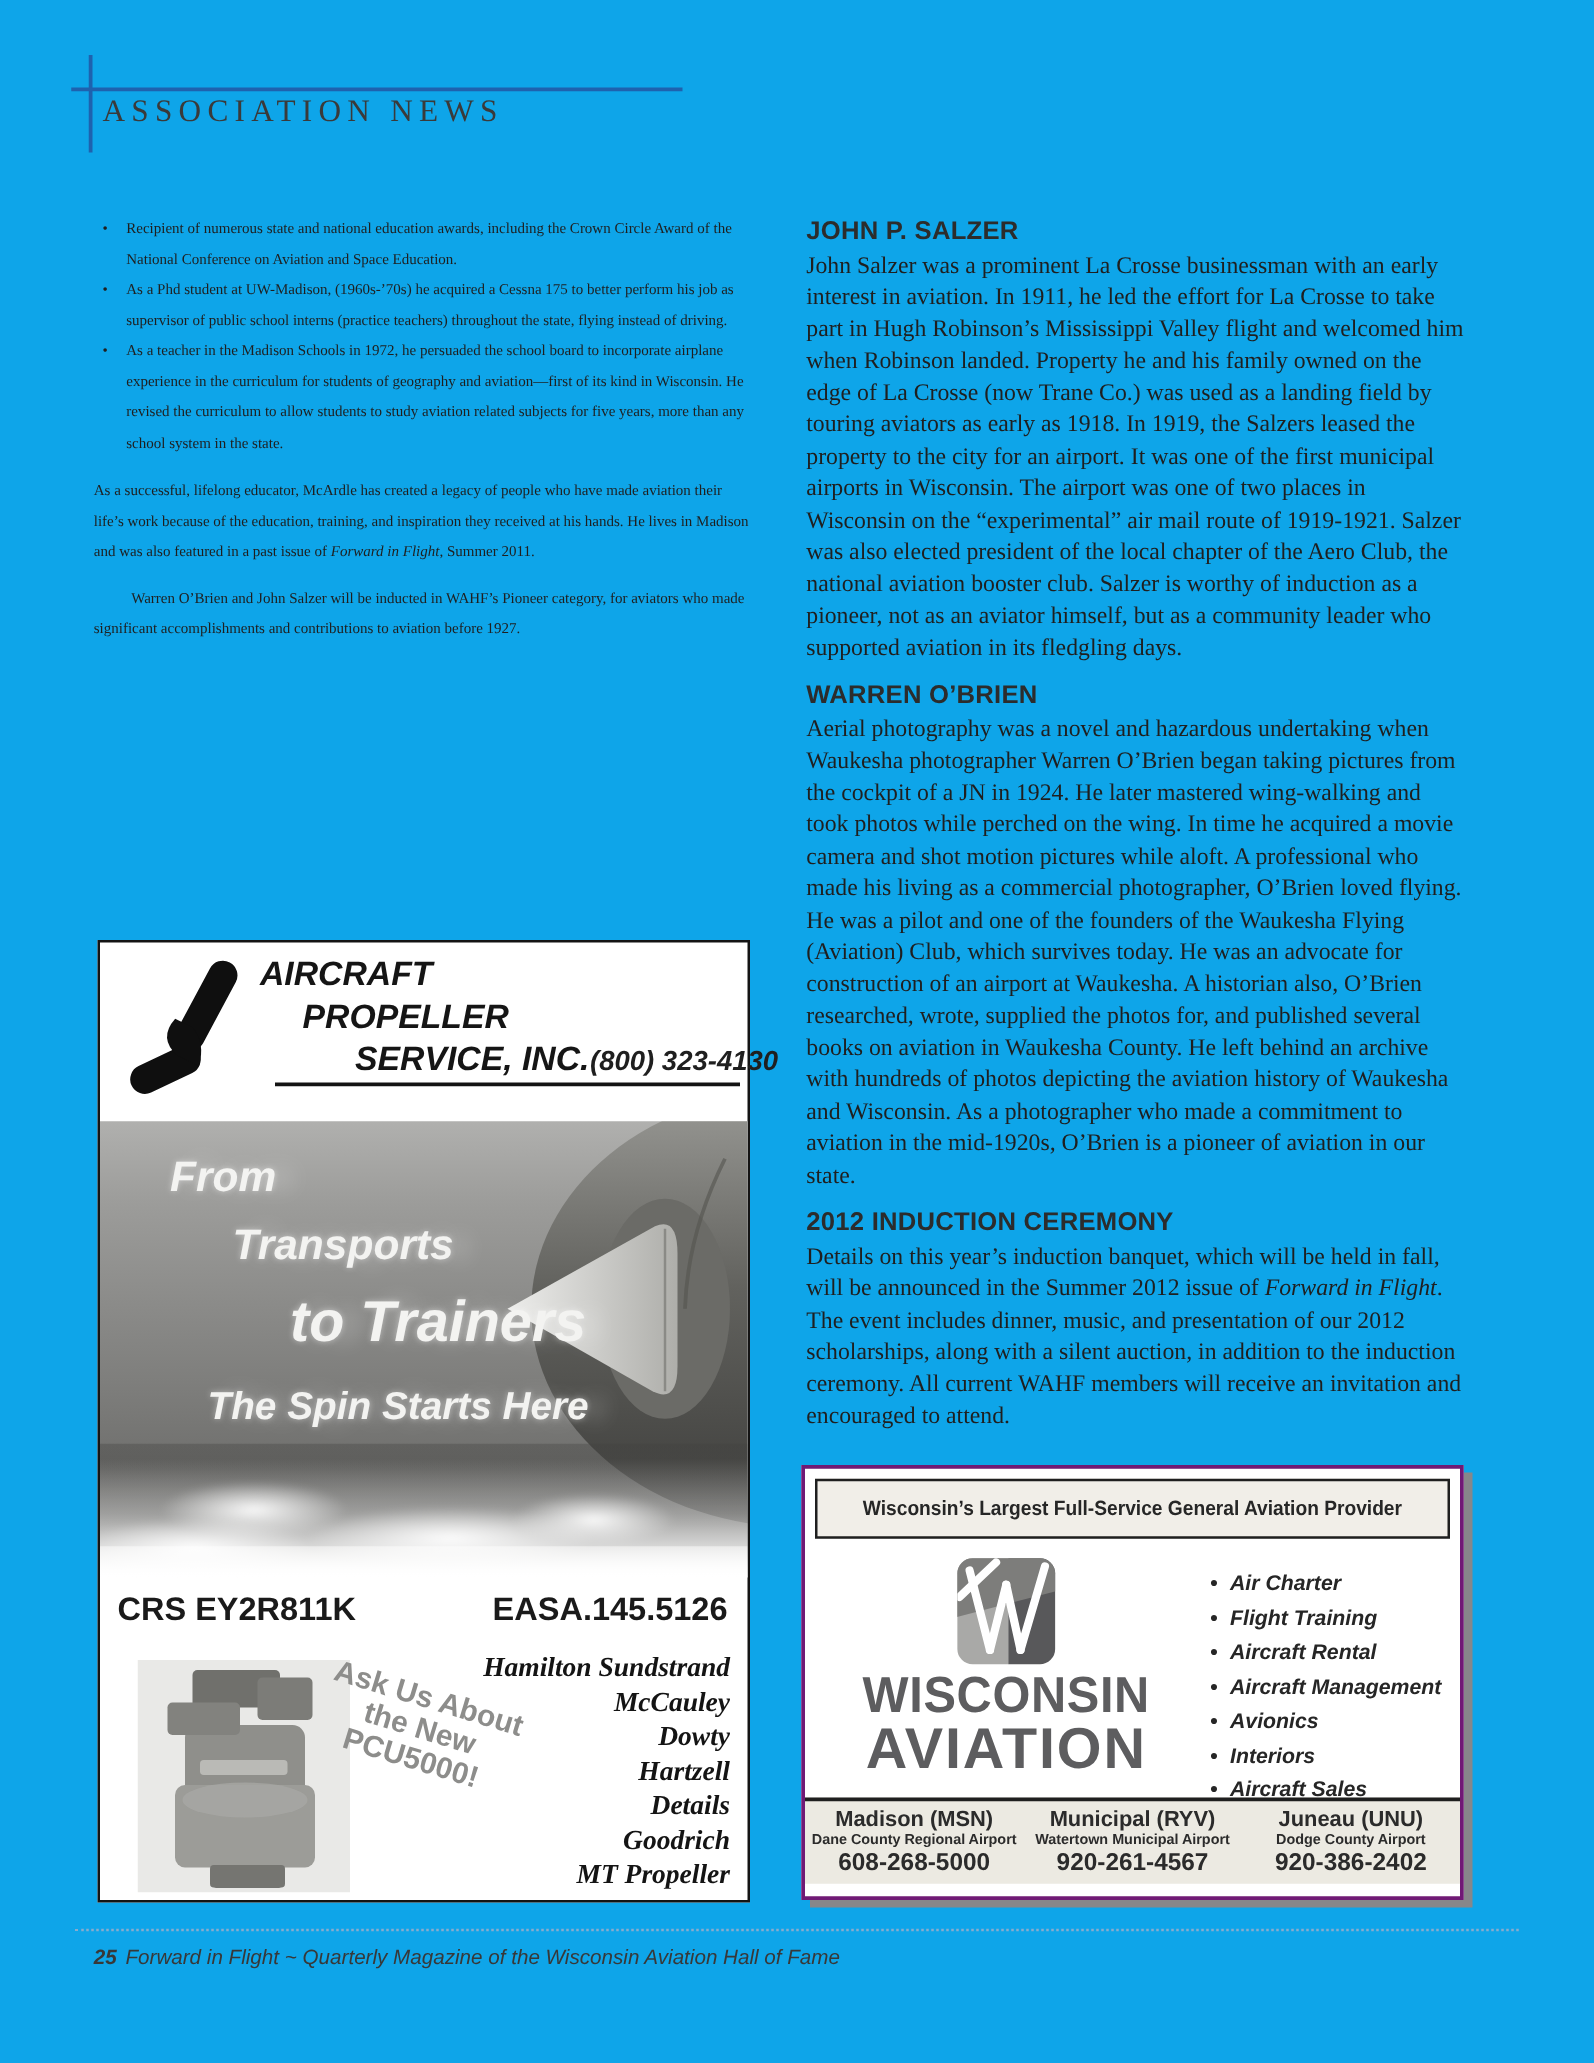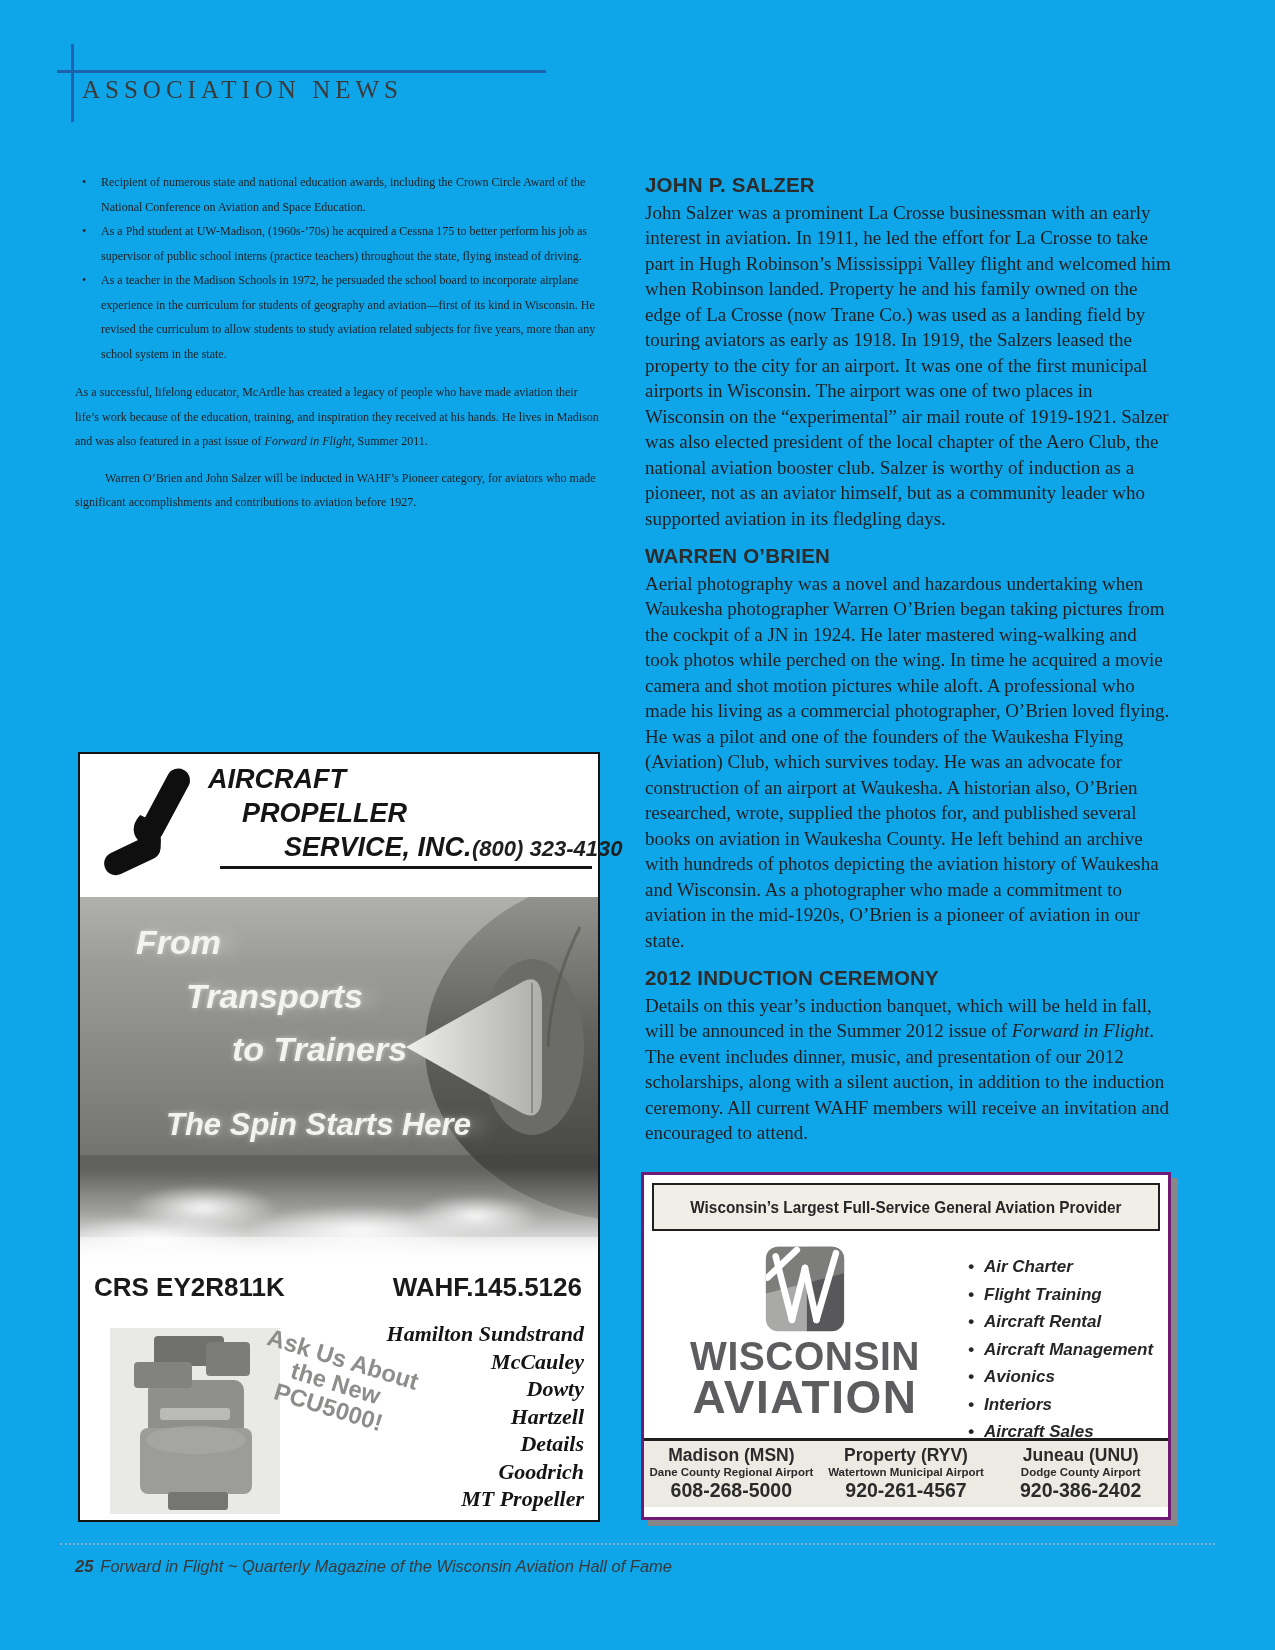--- a/index.html
+++ b/index.html
@@ -38,21 +38,21 @@
                font-style:italic; font-weight:bold; font-size:22px; white-space:nowrap; }
   .aps-rule { position:absolute; left:140px; right:6px; top:112px; height:3px; background:#141414; }
   .aps-photo { position:absolute; left:0; top:143px; width:518px; height:365px; overflow:hidden;
     background:linear-gradient(180deg,#b0b0ae 0%,#9c9c9a 18%,#8b8b89 40%,#7c7c7a 60%,#6f6f6d 76%,#8f8f8d 88%,#d9d9d7 96%,#ffffff 100%); }
   .aps-photo svg { position:absolute; inset:0; }
   .tg { position:absolute; color:#f3f3f1; font-family:"Liberation Sans", sans-serif; font-style:italic;
         font-weight:bold; white-space:nowrap;
         text-shadow:0 0 5px rgba(255,255,255,0.45), 14px 0 16px rgba(255,255,255,0.28); }
   .tg1 { left:56px;  top:26px;  font-size:34px; }
   .tg2 { left:106px; top:80px;  font-size:34px; }
-  .tg3 { left:152px; top:133px; font-size:34px; }
+  .tg3 { left:152px; top:133px; font-size:46px; }
   .tg4 { left:86px;  top:210px; font-size:31px; }
   .cloudband { position:absolute; left:0; right:0; top:258px; height:82px;
                background:linear-gradient(180deg, rgba(64,64,62,0.35), rgba(84,84,82,0.6)); }
   .cloud { position:absolute; border-radius:50%; filter:blur(3px);
            background:radial-gradient(closest-side, rgba(255,255,255,0.95), rgba(255,255,255,0)); }
   .c1 { left:48px;  top:288px; width:150px; height:46px; }
   .c2 { left:165px; top:308px; width:230px; height:52px; }
   .c3 { left:330px; top:298px; width:130px; height:42px; }
   .c4 { left:-20px; top:318px; width:190px; height:48px; }
   .aps-photo .fade { position:absolute; inset:0;
@@ -172,21 +172,21 @@
       <div class="cloud c3"></div>
       <div class="cloud c4"></div>
       <div class="fade"></div>
       <span class="tg tg1">From</span>
       <span class="tg tg2">Transports</span>
       <span class="tg tg3">to Trainers</span>
       <span class="tg tg4">The Spin Starts Here</span>
     </div>
     <div class="aps-certs">
       <span>CRS EY2R811K</span>
-      <span>WAHF.145.5126</span>
+      <span>EASA.145.5126</span>
     </div>
     <div class="aps-bottom">
       <div class="gov-photo">
         <svg width="170" height="186" viewBox="0 0 170 186">
           <rect x="0" y="0" width="170" height="186" fill="#e9e9e7"></rect>
           <rect x="38" y="52" width="96" height="60" rx="10" fill="#8f8f8b"></rect>
           <rect x="30" y="100" width="112" height="66" rx="8" fill="#9c9c98"></rect>
           <rect x="44" y="8" width="70" height="30" rx="4" fill="#70706c"></rect>
           <rect x="96" y="14" width="44" height="34" rx="4" fill="#7c7c78"></rect>
           <rect x="24" y="34" width="58" height="26" rx="4" fill="#82827e"></rect>
@@ -254,21 +254,21 @@
         <li>Aircraft Sales</li>
       </ul>
     </div>
     <div class="wa-strip">
       <div class="wa-loc">
         <div class="wa-city">Madison (MSN)</div>
         <div class="wa-airport">Dane County Regional Airport</div>
         <div class="wa-phone">608-268-5000</div>
       </div>
       <div class="wa-loc">
-        <div class="wa-city">Property (RYV)</div>
+        <div class="wa-city">Municipal (RYV)</div>
         <div class="wa-airport">Watertown Municipal Airport</div>
         <div class="wa-phone">920-261-4567</div>
       </div>
       <div class="wa-loc">
         <div class="wa-city">Juneau (UNU)</div>
         <div class="wa-airport">Dodge County Airport</div>
         <div class="wa-phone">920-386-2402</div>
       </div>
     </div>
   </div>

